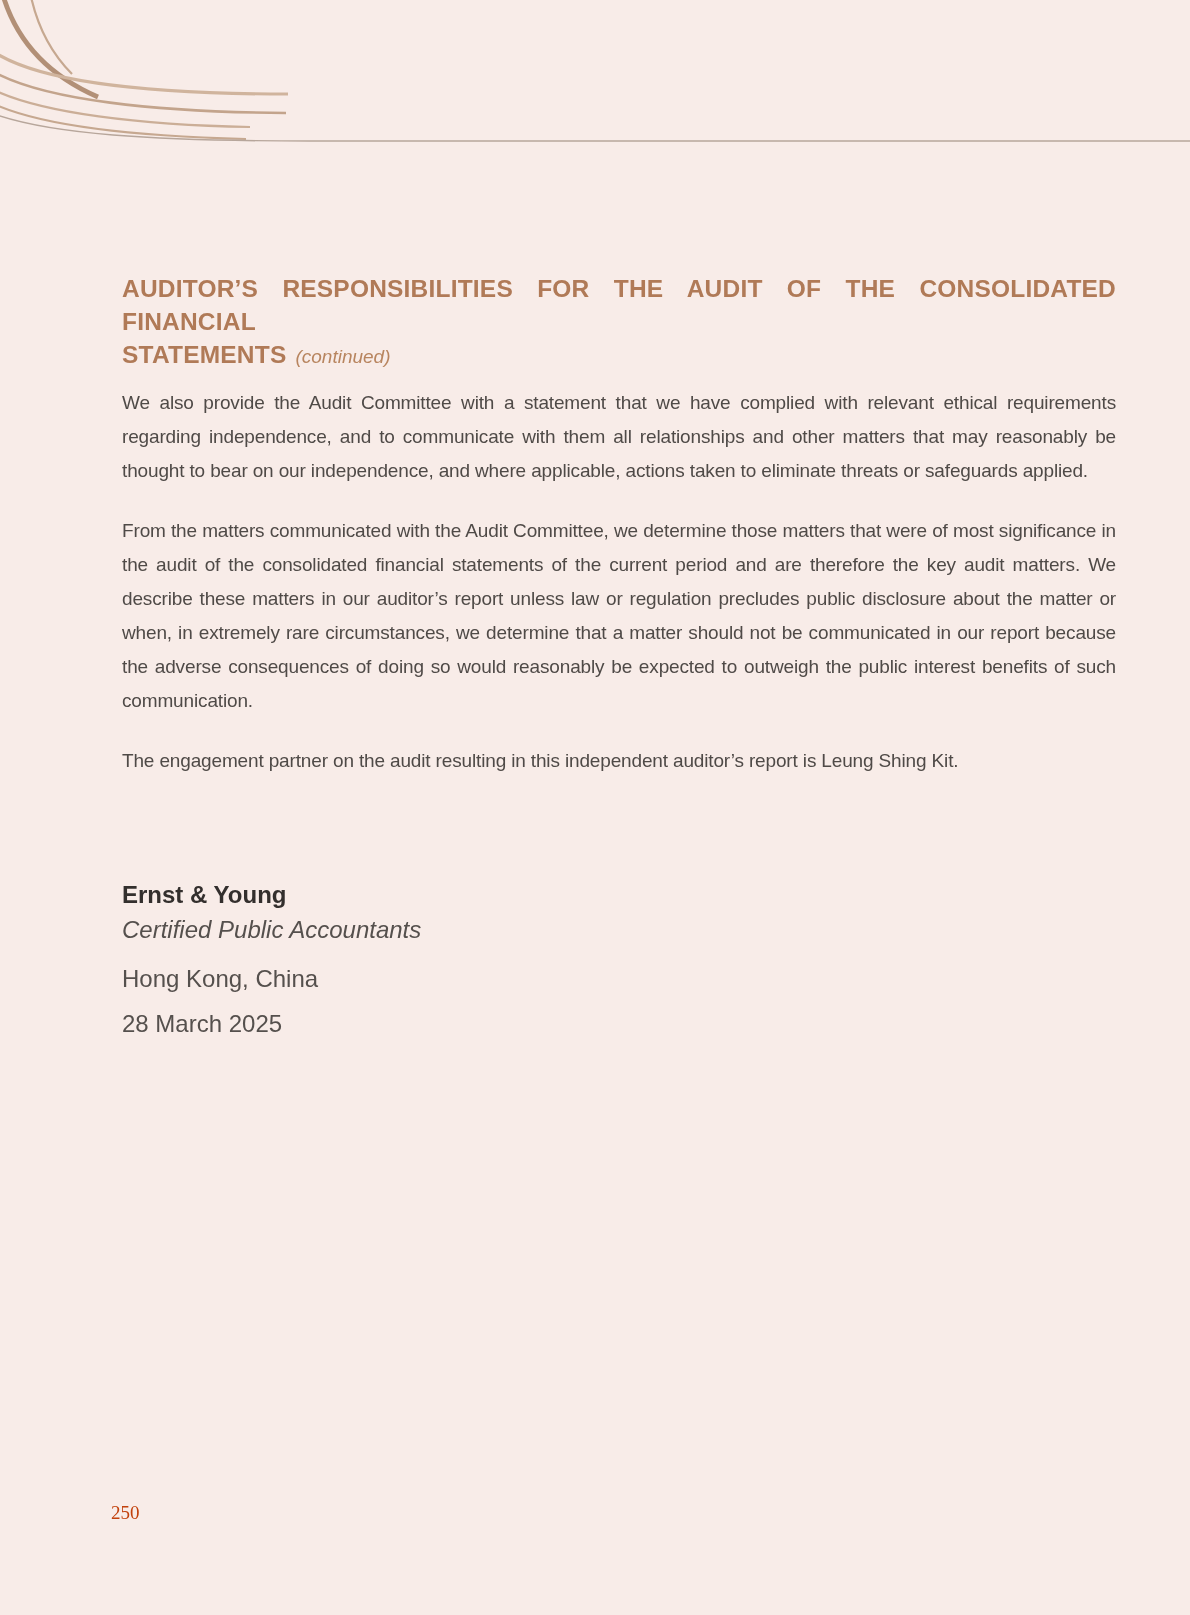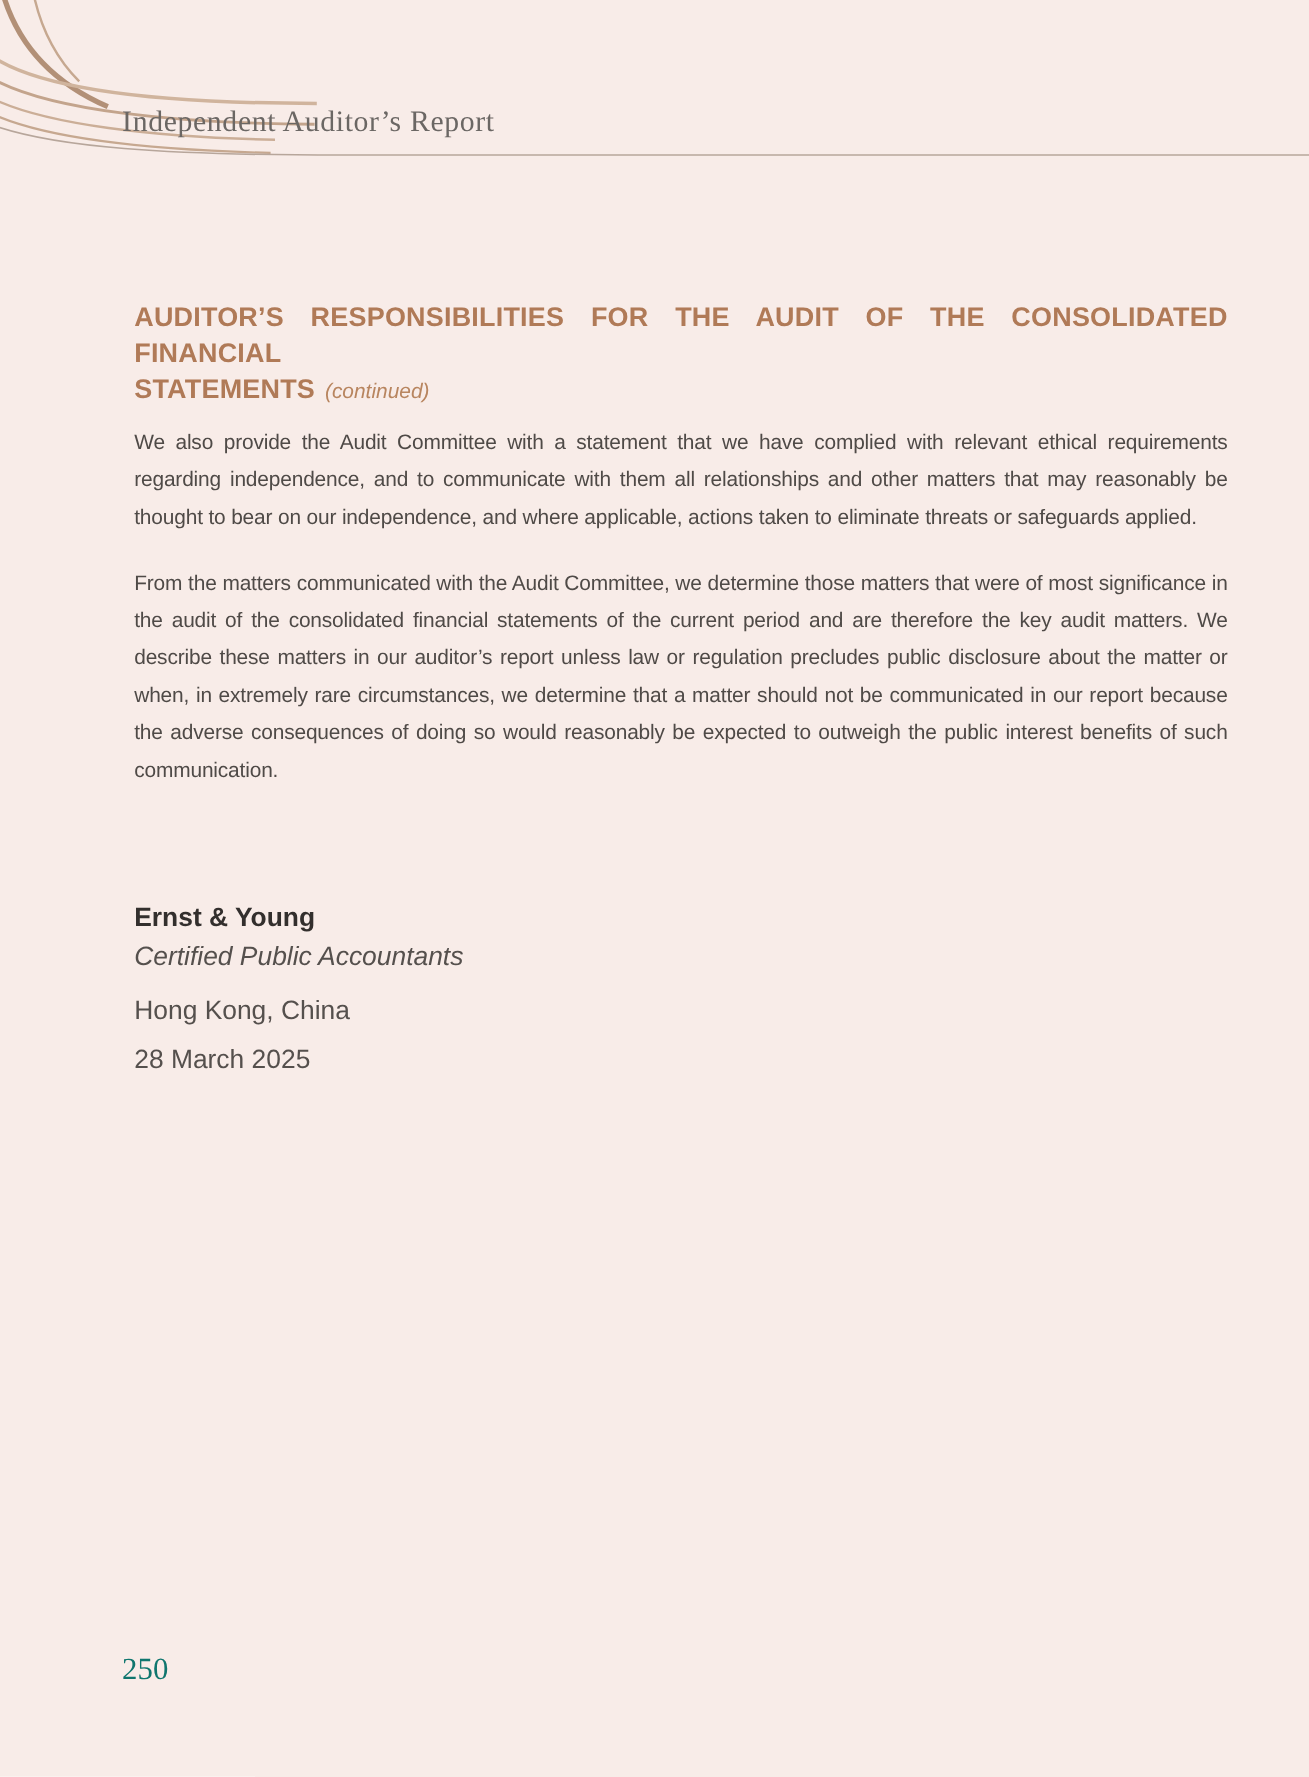--- a/index.html
+++ b/index.html
@@ -73,53 +73,53 @@
     margin-top: 2px;
     line-height: 33px;
   }
   .signature .place { margin-top: 16px; line-height: 33px; }
   .signature .date  { margin-top: 12px; line-height: 33px; }
   .page-number {
     position: absolute;
     left: 111px;
     top: 1502px;
     font-family: "Liberation Serif", "DejaVu Serif", serif;
-    font-size: 28px;
-    color: #0f766e;
+    font-size: 19px;
+    color: #c2410c;
   }
 </style>
 </head>
 <body>
 
 <div class="page">
 
   <svg class="flourish" width="1190" height="160" viewBox="0 0 1190 160" aria-hidden="true">
     <path d="M 30,-8 Q 40,42 72,74" fill="none" stroke="#c6a890" stroke-width="2.2"></path>
     <path d="M 2,-8 Q 22,64 98,97" fill="none" stroke="#b29077" stroke-width="4.8"></path>
     <path d="M -6,52 C 40,82 150,94 288,94" fill="none" stroke="#d0b49d" stroke-width="3.2"></path>
     <path d="M -6,72 C 45,100 155,112 286,113" fill="none" stroke="#c3a48c" stroke-width="2.6"></path>
     <path d="M -6,90 C 42,113 140,125 250,127" fill="none" stroke="#cbae97" stroke-width="2.2"></path>
     <path d="M -6,104 C 40,125 130,136 246,139" fill="none" stroke="#c6a890" stroke-width="2"></path>
     <path d="M -6,114 C 50,134 150,141 310,141 L 1190,141" fill="none" stroke="#b7a69b" stroke-width="1.4"></path>
   </svg>
 
-  <div class="header-title">Independent Auditor’s Report</div>
 
   <div class="main">
 
     <h1 class="heading">
       <span class="h-line1">AUDITOR’S RESPONSIBILITIES FOR THE AUDIT OF THE CONSOLIDATED FINANCIAL</span>
       <span class="h-line2"><span>STATEMENTS</span><span class="continued">(continued)</span></span>
     </h1>
 
 
     <p class="body-par">We also provide the Audit Committee with a statement that we have complied with relevant ethical requirements regarding independence, and to communicate with them all relationships and other matters that may reasonably be thought to bear on our independence, and where applicable, actions taken to eliminate threats or safeguards applied.</p>
 
     <p class="body-par">From the matters communicated with the Audit Committee, we determine those matters that were of most significance in the audit of the consolidated financial statements of the current period and are therefore the key audit matters. We describe these matters in our auditor’s report unless law or regulation precludes public disclosure about the matter or when, in extremely rare circumstances, we determine that a matter should not be communicated in our report because the adverse consequences of doing so would reasonably be expected to outweigh the public interest benefits of such communication.</p>
 
+    <p class="body-par last">The engagement partner on the audit resulting in this independent auditor’s report is Leung Shing Kit.</p>
 
     <div class="signature">
       <div class="firm">Ernst &amp; Young</div>
       <div class="firm-title">Certified Public Accountants</div>
       <div class="place">Hong Kong, China</div>
       <div class="date">28 March 2025</div>
     </div>
 
   </div>
 

